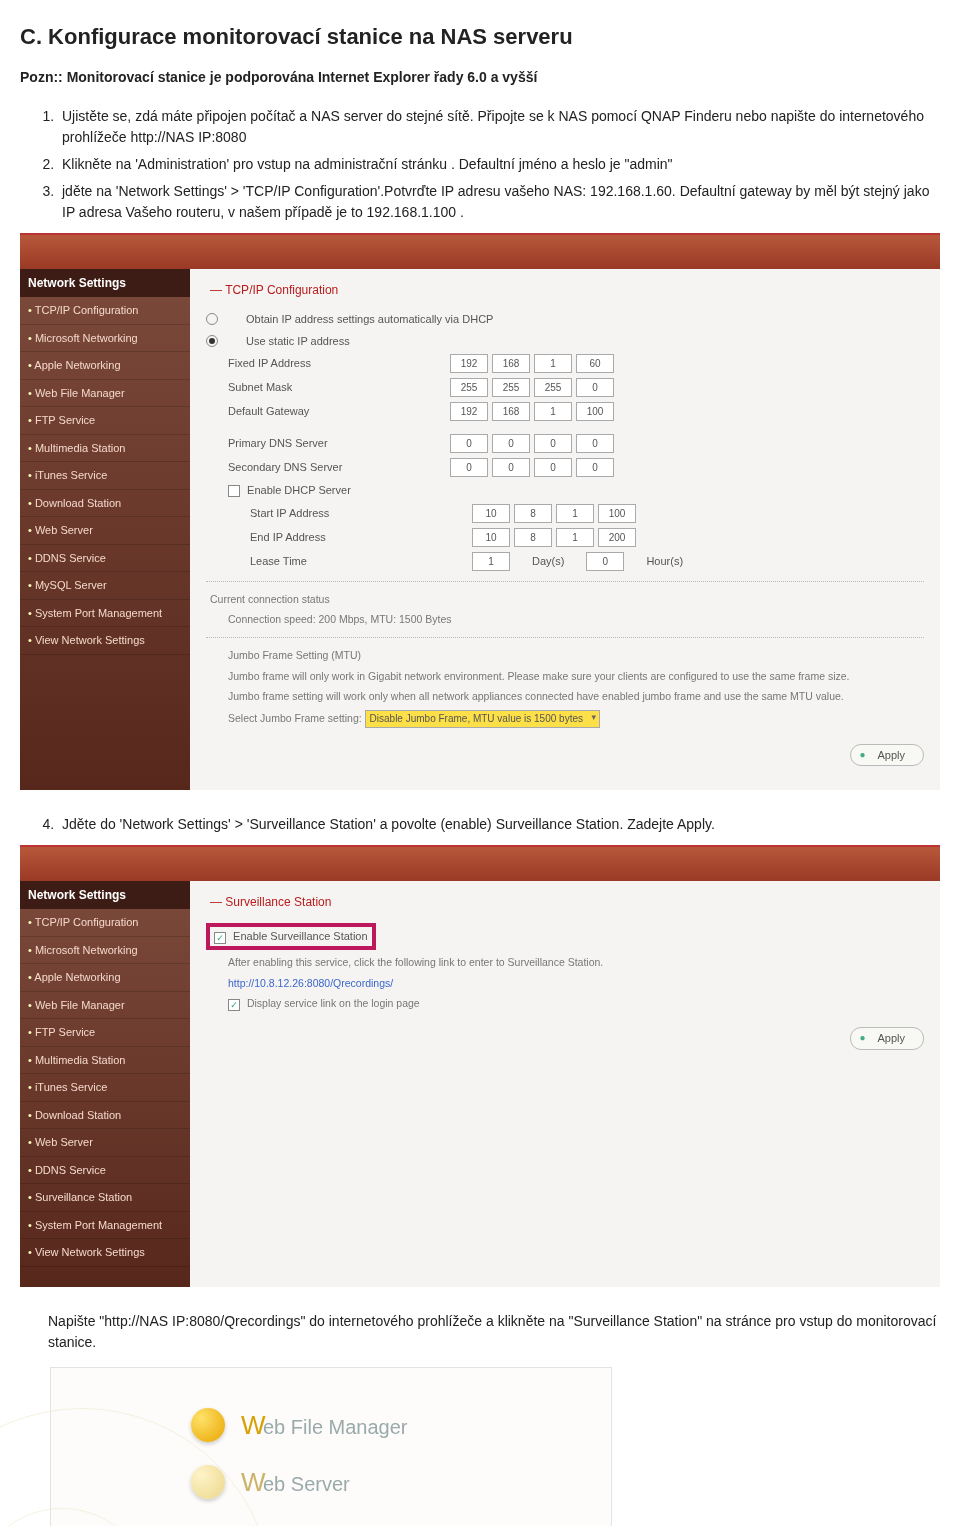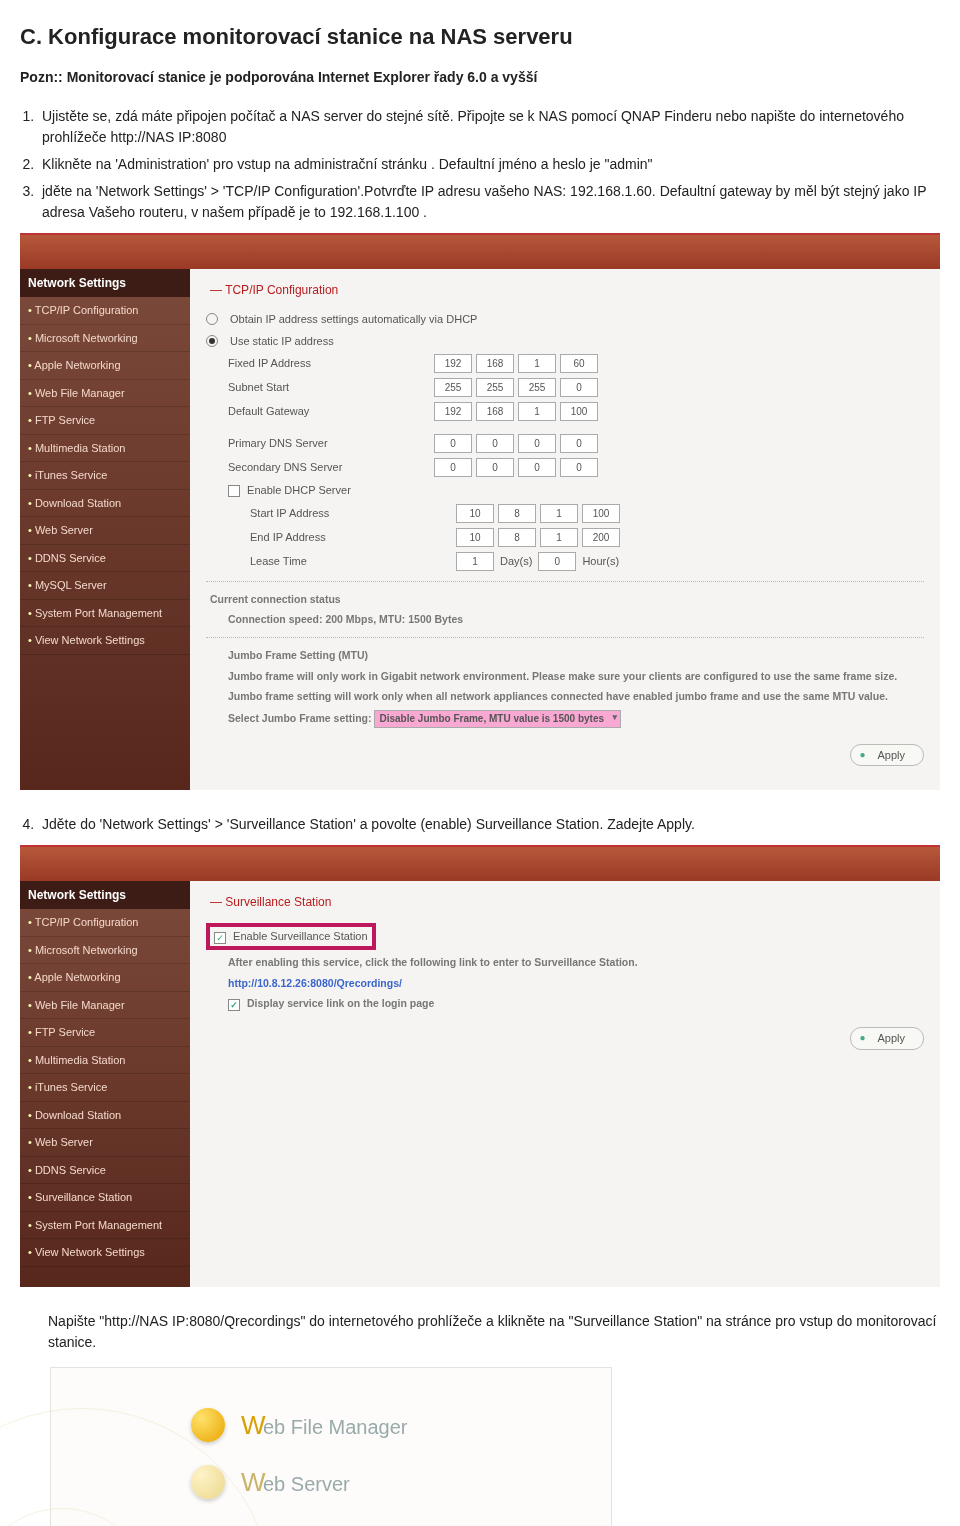--- a/index.html
+++ b/index.html
@@ -20,20 +20,21 @@
     font-weight: bold;
     margin-bottom: 18px;
   }
   ol {
     margin: 0 0 10px 18px;
     padding: 0;
   }
   ol > li {
     margin-bottom: 6px;
     padding-left: 4px;
+    margin-left: 20px;
   }
 
   
   .admin-wrap {
     margin: 10px 0 24px 0;
     border-top: 2px solid #b33;
     background: #fff;
     width: 100%;
   }
   .admin-header {
@@ -77,21 +78,21 @@
   }
   .section-label {
     color: #b91c1c;
     font-size: 12px;
     margin: 0 0 12px 4px;
   }
   .form-row {
     display: flex;
     align-items: center;
     margin-bottom: 5px;
-    gap: 6px;
+    gap: 22px;
   }
   .form-row label {
     width: 200px;
     padding-left: 22px;
   }
   .radio-dot {
     border: 1px solid #888;
     width: 10px; height: 10px; border-radius: 50%;
     margin-right: 6px;
     display: inline-block;
@@ -121,21 +122,20 @@
   .ip-group { display: flex; gap: 4px; }
   .sep-line {
     border-top: 1px dotted #bbb;
     margin: 10px 0;
   }
   .mini-text {
     font-size: 10.5px;
     color: #777;
     line-height: 1.4;
     margin: 2px 0 6px 22px;
-    font-weight: bold;
   }
   .apply-btn {
     float: right;
     padding: 2px 18px 2px 26px;
     background: #f8f8f4;
     border: 1px solid #bbb;
     border-radius: 11px;
     font-size: 11px;
     color: #555;
     position: relative;
@@ -194,21 +194,21 @@
   }
   .station-row .dot {
     width: 34px; height: 34px; border-radius: 50%;
     box-shadow: 0 2px 4px rgba(0,0,0,.2);
   }
   .station-row .label-first { font-size: 26px; display:inline-block; width:22px; text-align:center; }
   .d-yellow { background: radial-gradient(circle at 30% 30%, #ffe26a, #e8a400); }
   .d-cream  { background: radial-gradient(circle at 30% 30%, #fff3c8, #ead78a); }
   .clear { clear: both; }
   .dropdown-box {
-    border:1px solid #aaa; background:#f9a8d4; display:inline-block;
+    border:1px solid #aaa; background:#fde047; display:inline-block;
     padding:1px 16px 1px 4px; font-size:10px; position:relative; color:#555;
   }
   .dropdown-box::after{
     content:"▾"; position:absolute; right:3px; top:0; font-size:9px; color:#666;
   }
 </style>
 </head>
 <body>
 
 <h2>C. Konfigurace monitorovací stanice na NAS serveru</h2>
@@ -256,21 +256,21 @@
       <div class="form-row">
           <label>Fixed IP Address</label>
         <span class="ip-group">
           <span class="ip-box">192</span>
           <span class="ip-box">168</span>
           <span class="ip-box">1</span>
           <span class="ip-box">60</span>
         </span>
       </div>
       <div class="form-row">
-          <label>Subnet Start</label>
+          <label>Subnet Mask</label>
         <span class="ip-group">
           <span class="ip-box">255</span>
           <span class="ip-box">255</span>
           <span class="ip-box">255</span>
           <span class="ip-box">0</span>
         </span>
       </div>
       <div class="form-row">
           <label>Default Gateway</label>
         <span class="ip-group">

